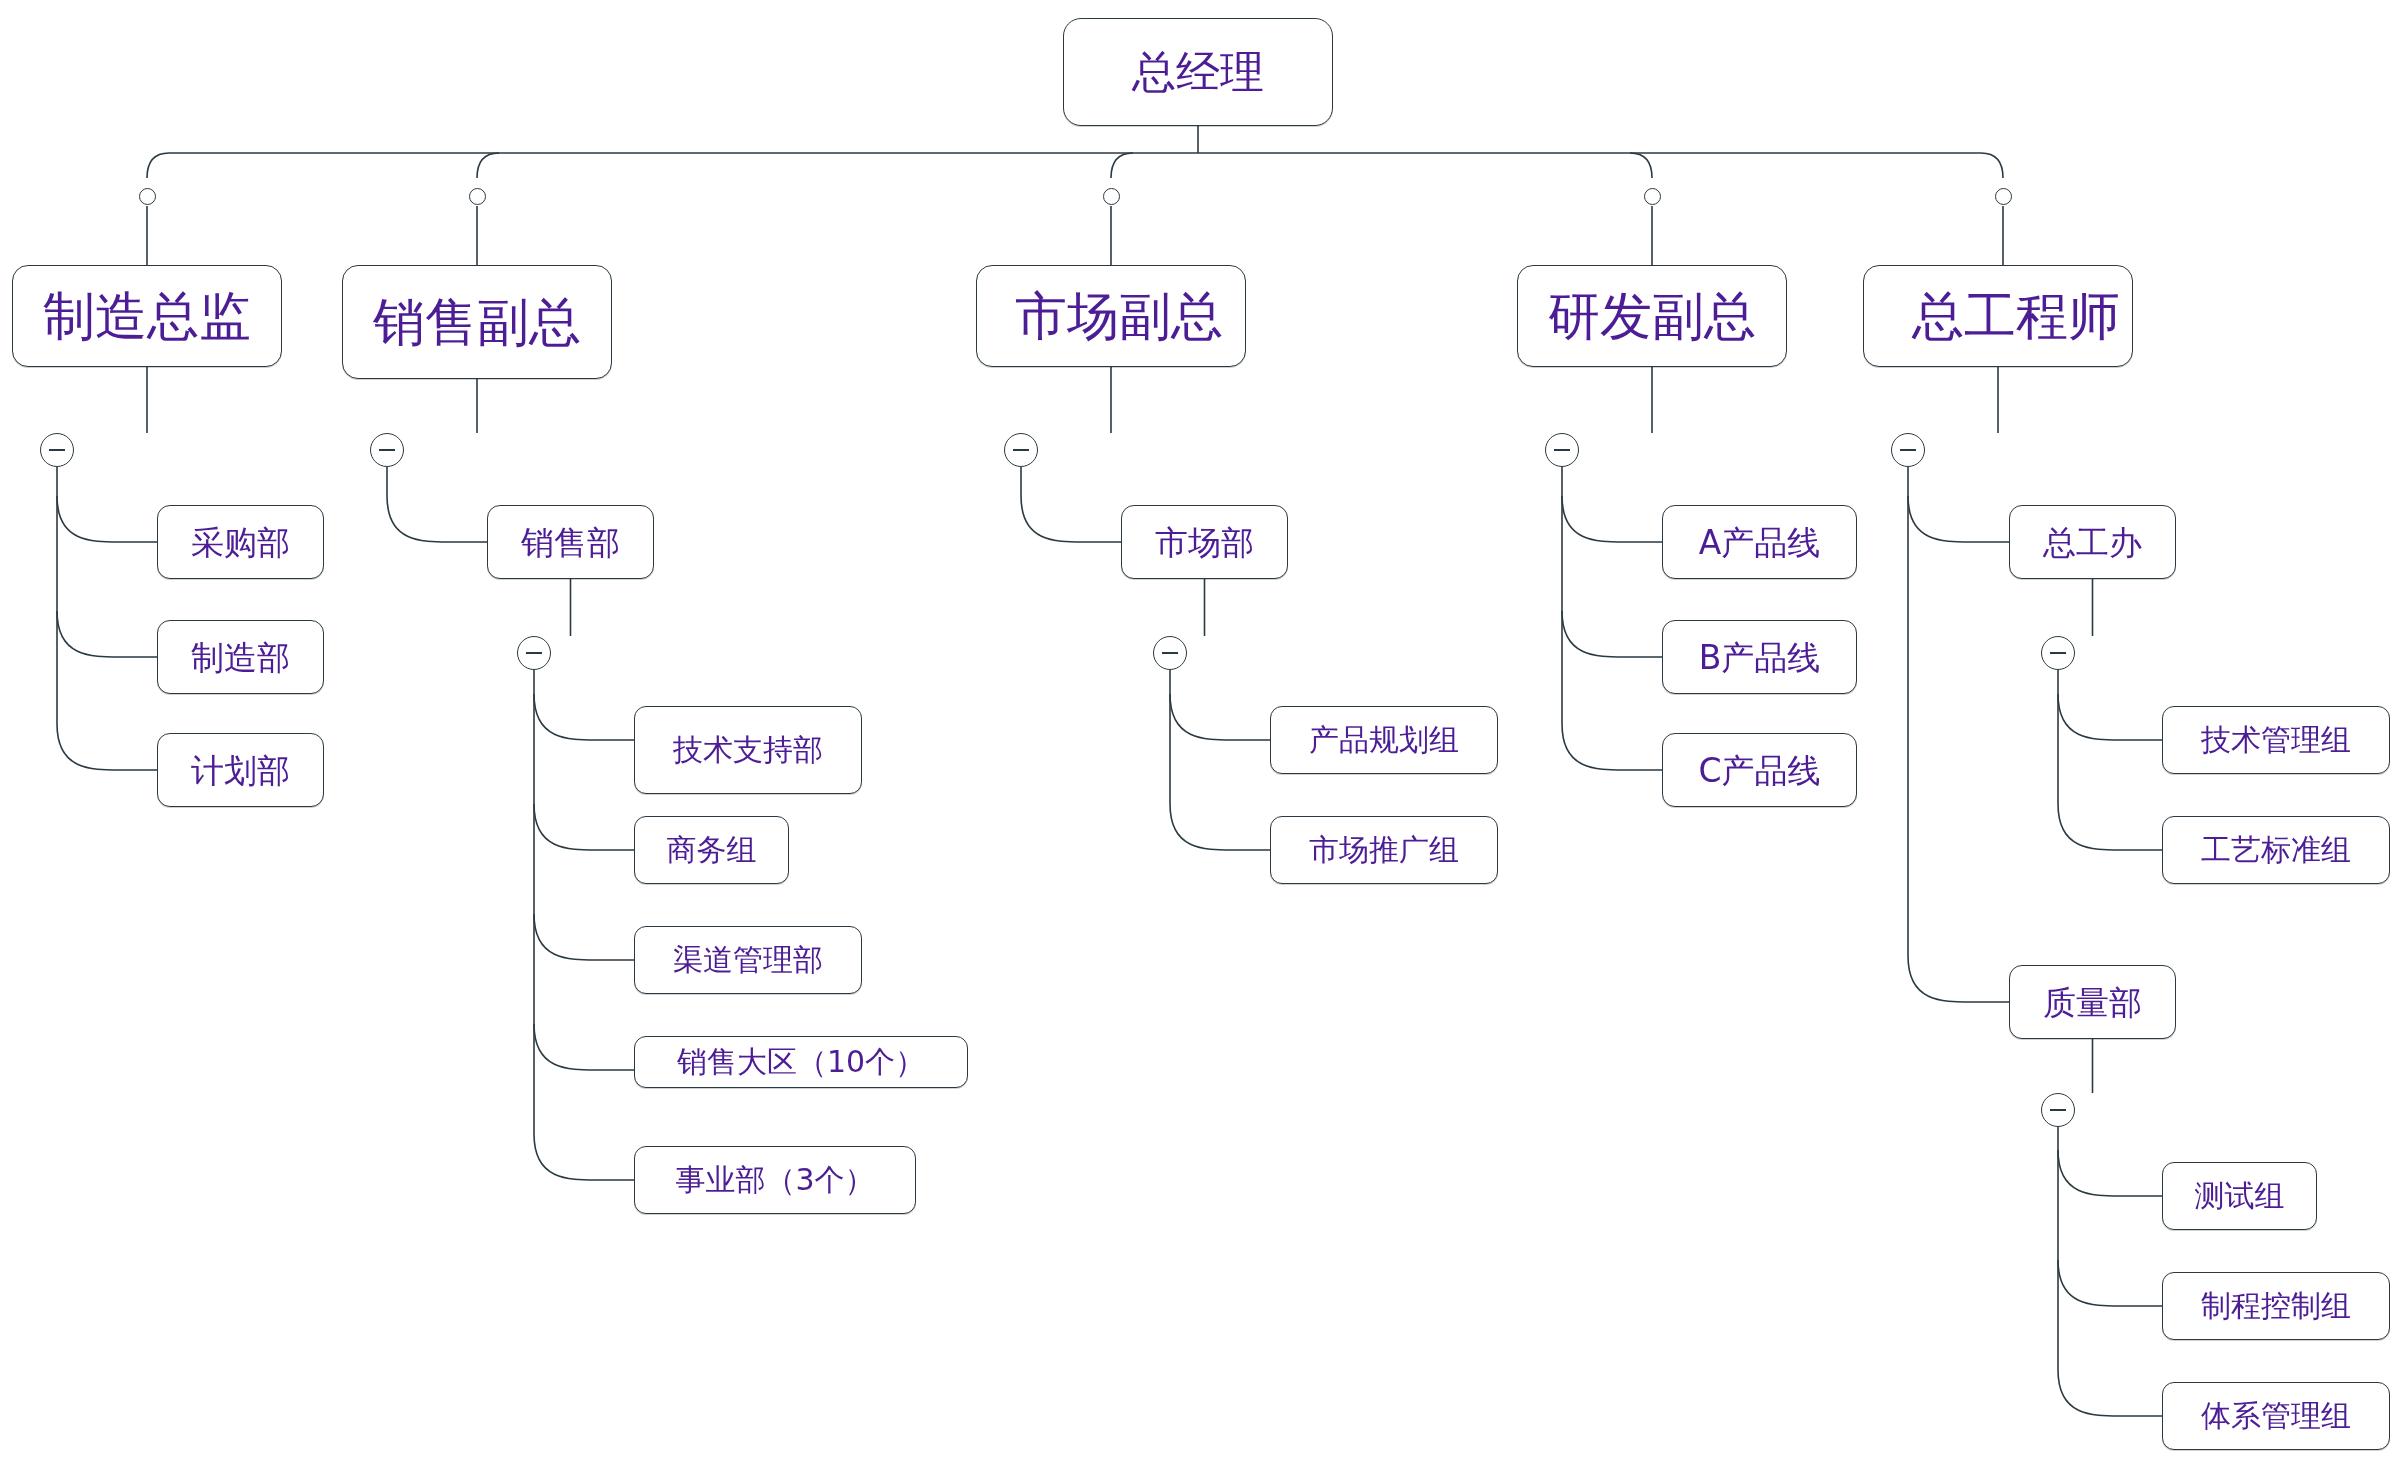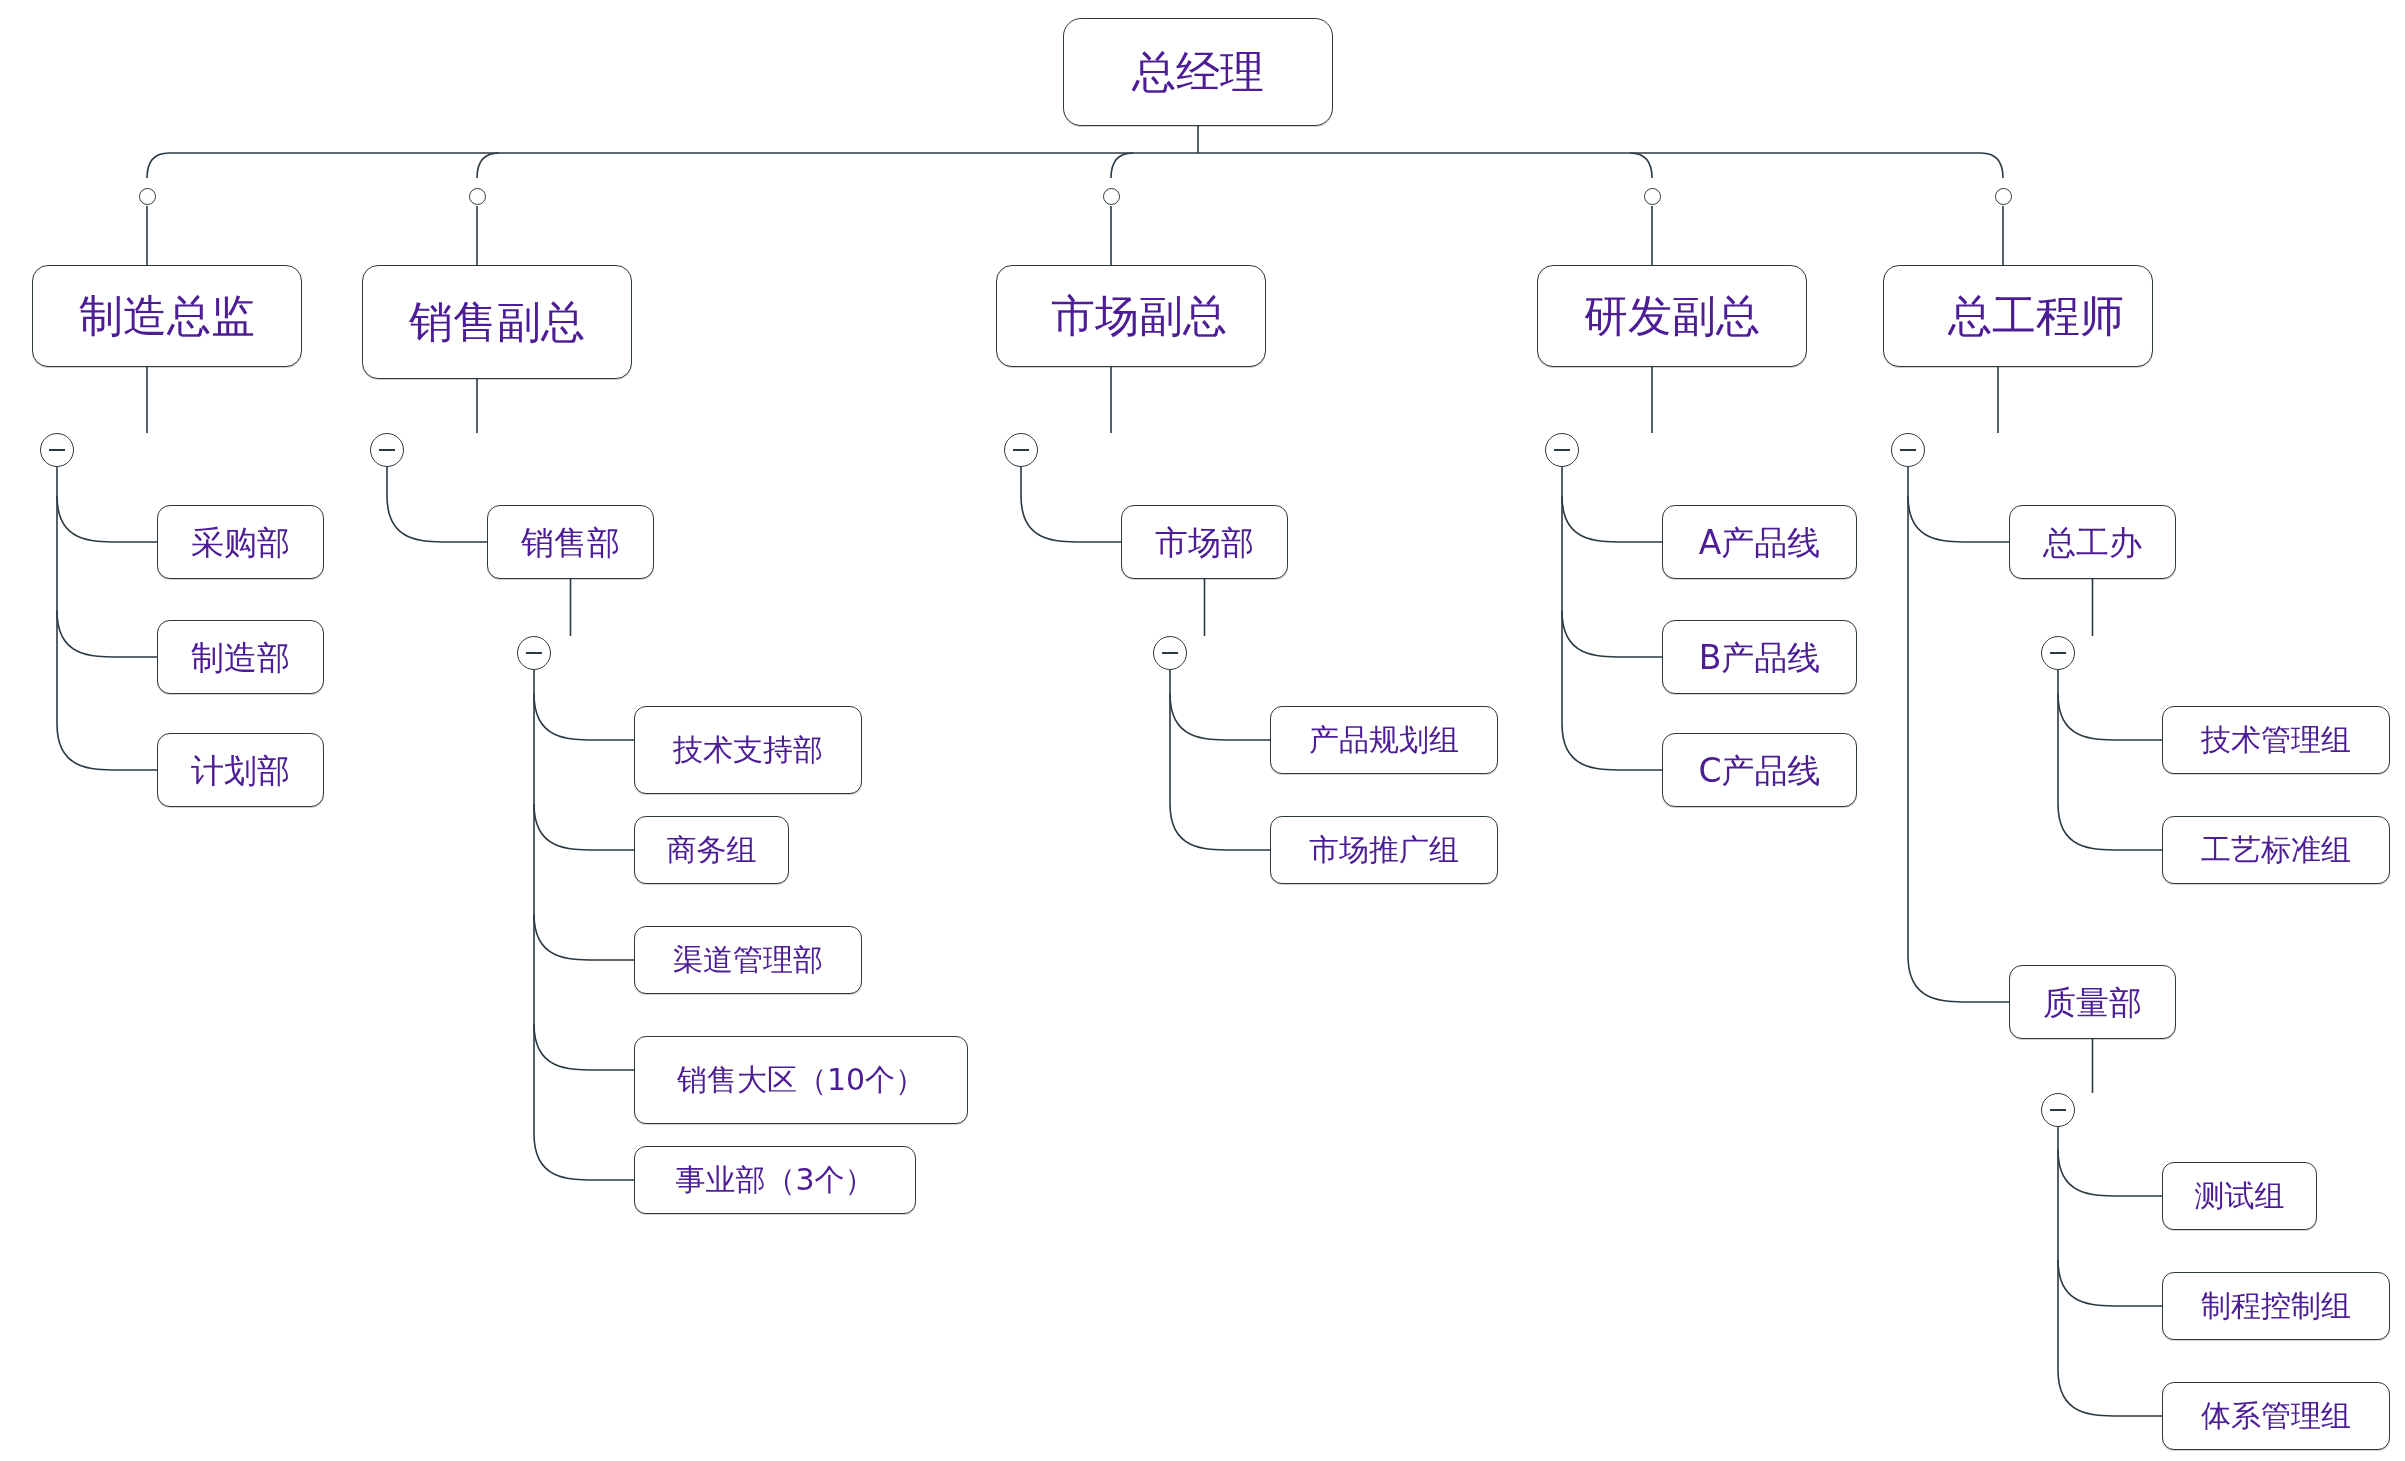--- a/index.html
+++ b/index.html
@@ -31,21 +31,21 @@
     border-radius: 14px;
     color: #4c1d95;
     display: flex;
     align-items: center;
     justify-content: center;
     white-space: nowrap;
     line-height: 1;
     box-shadow: 0 1px 0 rgba(0,0,0,0.18);
   }
   .node.lvl0 { font-size: 44px; border-radius: 18px; }
-  .node.lvl1 { font-size: 44px; border-radius: 16px; margin-left: 20px; }
+  .node.lvl1 { font-size: 52px; border-radius: 16px; }
   .node.lvl2 { font-size: 33px; border-radius: 13px; }
   .node.lvl3 { font-size: 30px; border-radius: 12px; }
   .toggle {
     position: absolute;
     box-sizing: border-box;
     width: 34px;
     height: 34px;
     margin-left: -17px;
     margin-top: -17px;
     border: 1.6px solid #2b3a42;
@@ -137,21 +137,21 @@
       <div class="node lvl1" style="left: 976px; top: 265px; width: 270px; height: 102px; padding-left: 16px;">市场副总</div>
       <div class="node lvl1" style="left: 1517px; top: 265px; width: 270px; height: 102px;">研发副总</div>
       <div class="node lvl1" style="left: 1863px; top: 265px; width: 270px; height: 102px; padding-left: 36px;">总工程师</div>
       <div class="node lvl2" style="left: 157px; top: 505px; width: 167px; height: 74px;">采购部</div>
       <div class="node lvl2" style="left: 157px; top: 620px; width: 167px; height: 74px;">制造部</div>
       <div class="node lvl2" style="left: 157px; top: 733px; width: 167px; height: 74px;">计划部</div>
       <div class="node lvl2" style="left: 487px; top: 505px; width: 167px; height: 74px;">销售部</div>
       <div class="node lvl3" style="left: 634px; top: 706px; width: 228px; height: 88px;">技术支持部</div>
       <div class="node lvl3" style="left: 634px; top: 816px; width: 155px; height: 68px;">商务组</div>
       <div class="node lvl3" style="left: 634px; top: 926px; width: 228px; height: 68px;">渠道管理部</div>
-      <div class="node lvl3" style="left: 634px; top: 1036px; width: 334px; height: 88px;">销售大区（10个）</div>
+      <div class="node lvl3" style="left: 634px; top: 1036px; width: 334px; height: 52px;">销售大区（10个）</div>
       <div class="node lvl3" style="left: 634px; top: 1146px; width: 282px; height: 68px;">事业部（3个）</div>
       <div class="node lvl2" style="left: 1121px; top: 505px; width: 167px; height: 74px;">市场部</div>
       <div class="node lvl3" style="left: 1270px; top: 706px; width: 228px; height: 68px;">产品规划组</div>
       <div class="node lvl3" style="left: 1270px; top: 816px; width: 228px; height: 68px;">市场推广组</div>
       <div class="node lvl2" style="left: 1662px; top: 505px; width: 195px; height: 74px;">A产品线</div>
       <div class="node lvl2" style="left: 1662px; top: 620px; width: 195px; height: 74px;">B产品线</div>
       <div class="node lvl2" style="left: 1662px; top: 733px; width: 195px; height: 74px;">C产品线</div>
       <div class="node lvl2" style="left: 2009px; top: 505px; width: 167px; height: 74px;">总工办</div>
       <div class="node lvl3" style="left: 2162px; top: 706px; width: 228px; height: 68px;">技术管理组</div>
       <div class="node lvl3" style="left: 2162px; top: 816px; width: 228px; height: 68px;">工艺标准组</div>

